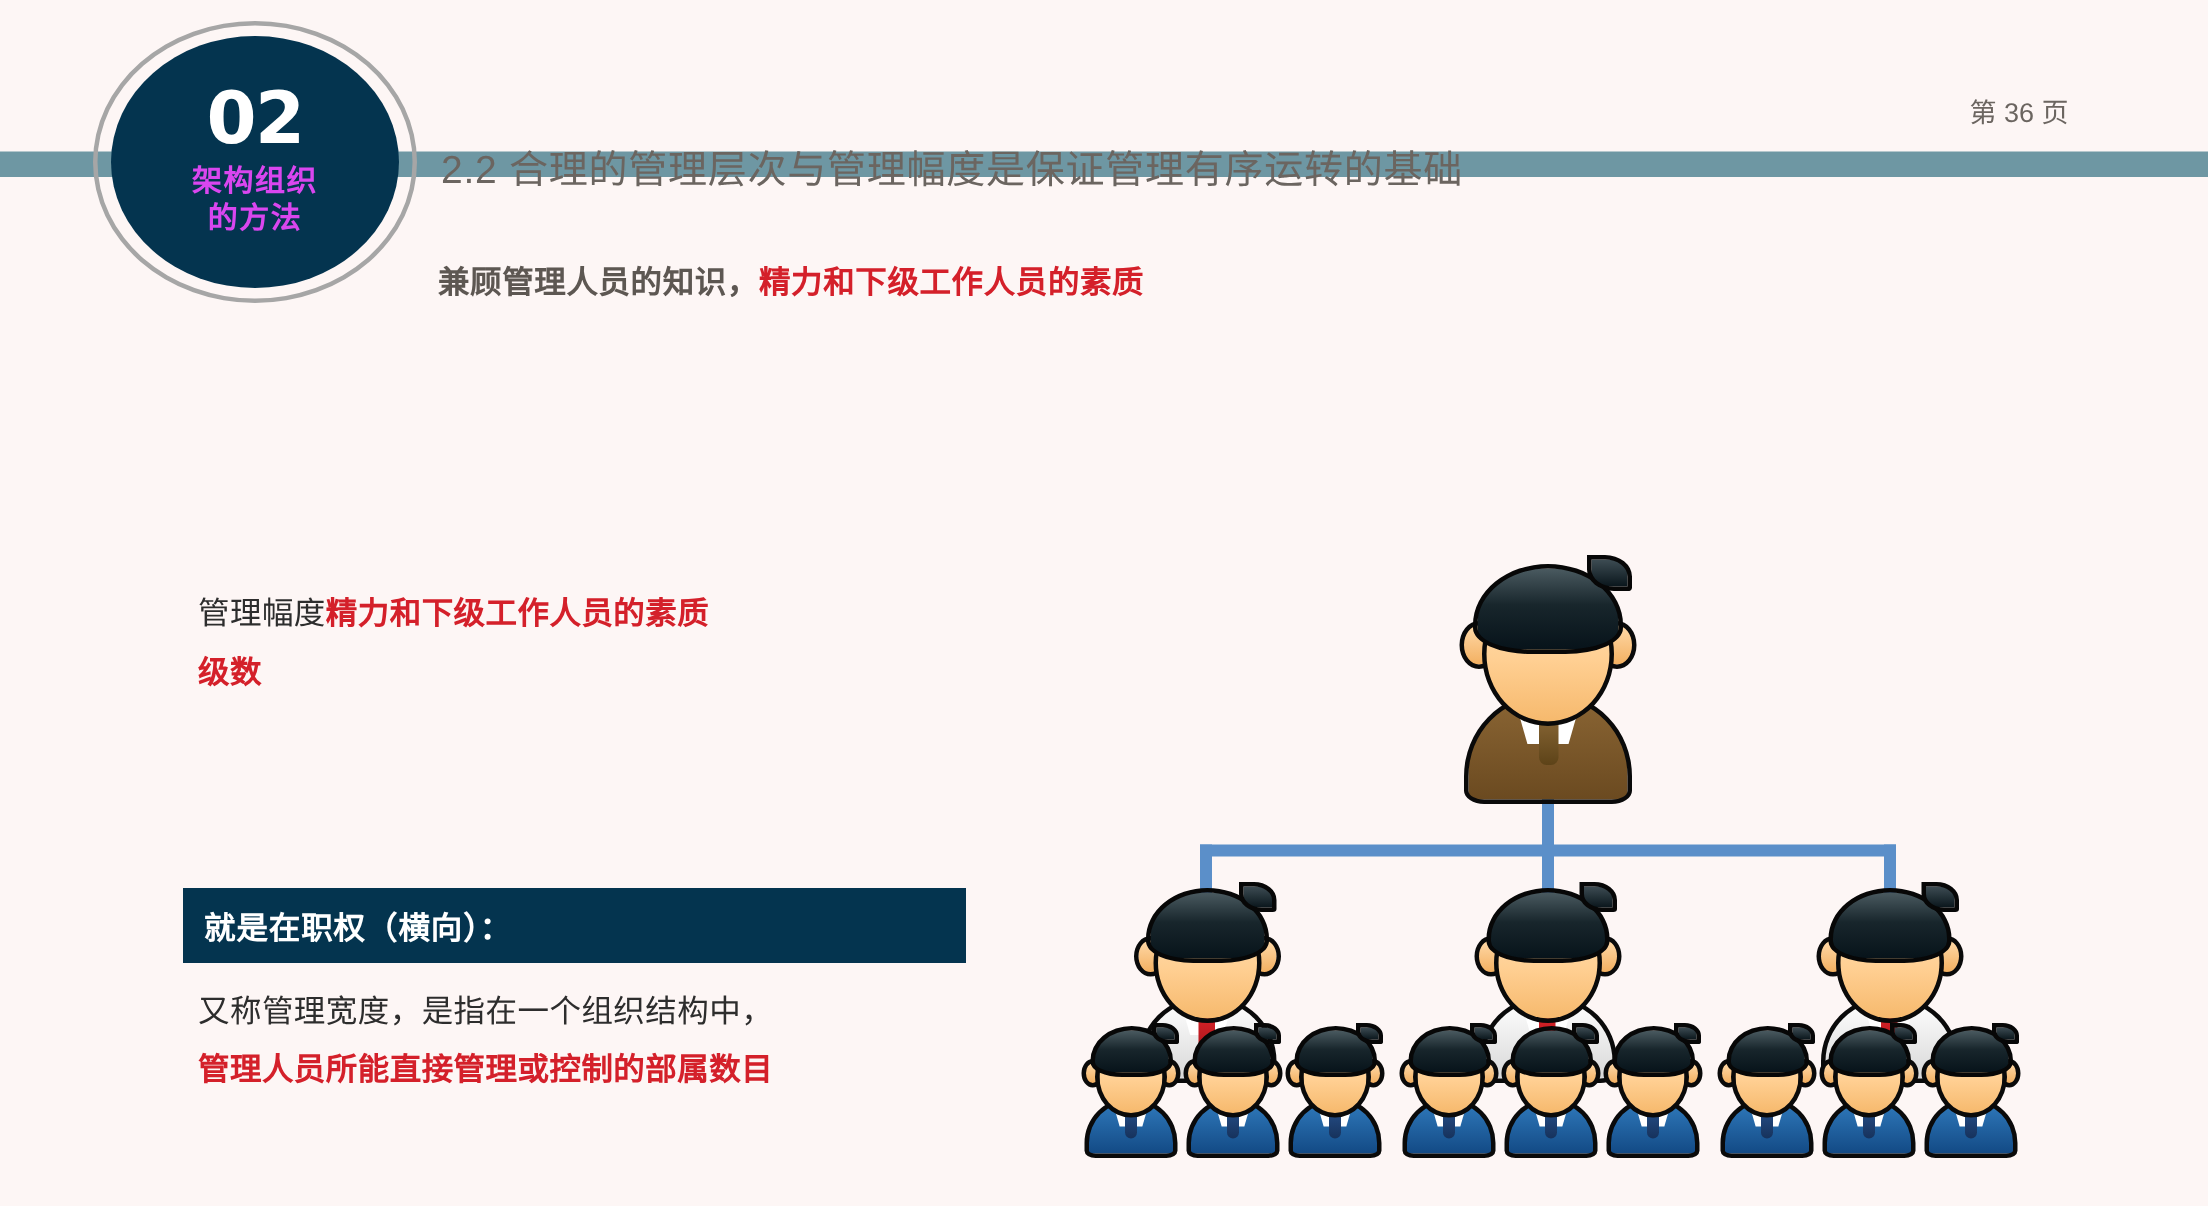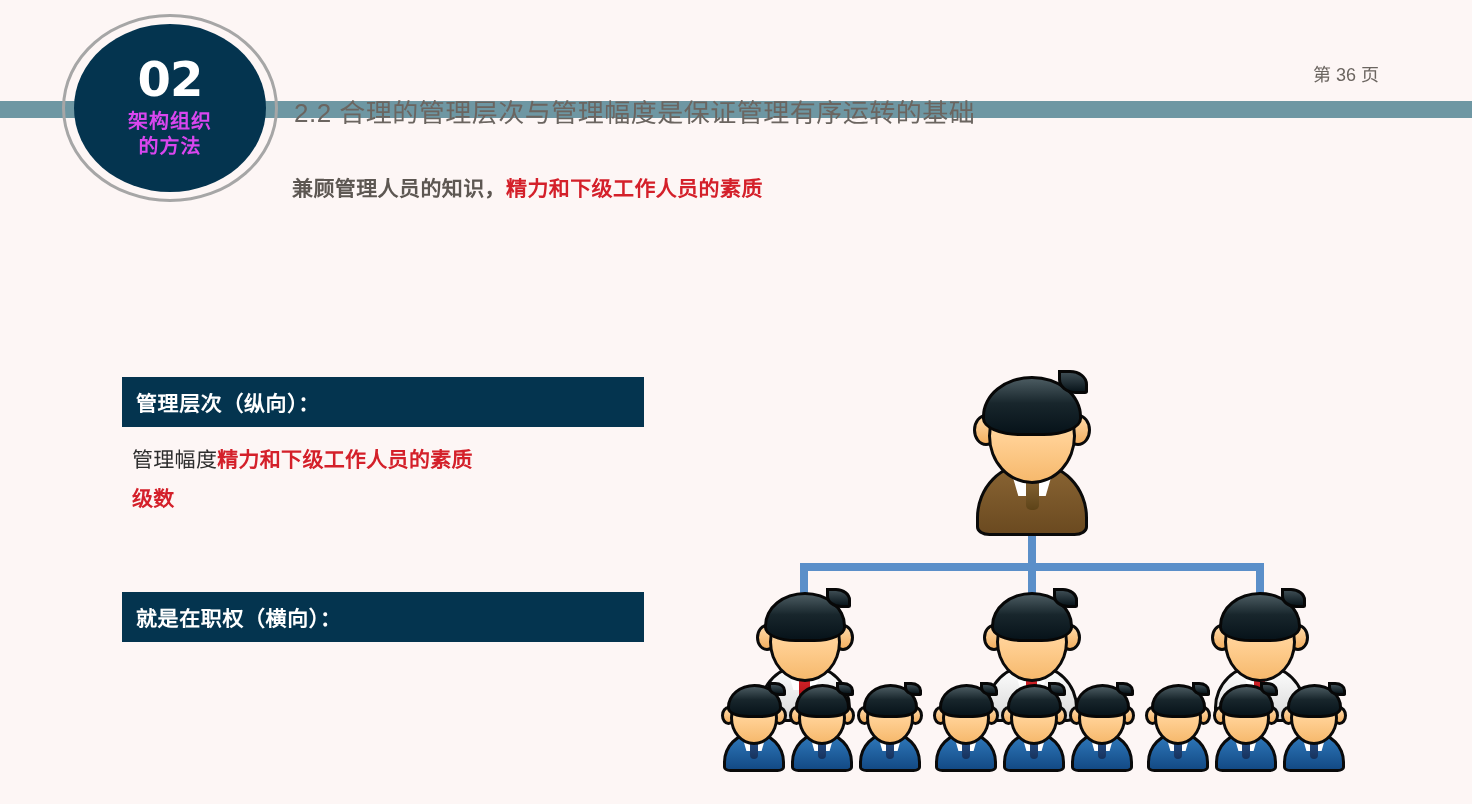--- a/index.html
+++ b/index.html
@@ -149,29 +149,32 @@
   <div class="head-title">2.2 合理的管理层次与管理幅度是保证管理有序运转的基础</div>
   <div class="head-page">第 36 页</div>
 
   <div class="lead">
     <br>
     <span>兼顾管理人员的知识，</span><span class="hl">精力和下级工作人员的素质</span>
   </div>
 
 
   <div class="block" id="block-levels">
-    <div class="block-head">管理层次（纵向）：</div>
     <div class="block-body">
       <span>管理幅度</span><span class="hl">精力和下级工作人员的素质</span><br>
       <span class="hl">级数</span>
     </div>
   </div>
 
   <div class="block" id="block-span">
     <div class="block-head">就是在职权（横向）：</div>
+    <div class="block-body">
+      <span>又称管理宽度，是指在一个组织结构中，</span><br>
+      <span class="hl">管理人员所能直接管理或控制的部属数目</span>
+    </div>
   </div>
 
   <div class="org">
 
     <div class="org-line" style="left:328px; top:170px; width:8px;   height:40px;"></div>
     <div class="org-line" style="left:100px; top:203px; width:464px; height:8px;"></div>
     <div class="org-line" style="left:100px; top:203px; width:8px;   height:38px;"></div>
     <div class="org-line" style="left:328px; top:203px; width:8px;   height:38px;"></div>
     <div class="org-line" style="left:556px; top:203px; width:8px;   height:38px;"></div>
 

